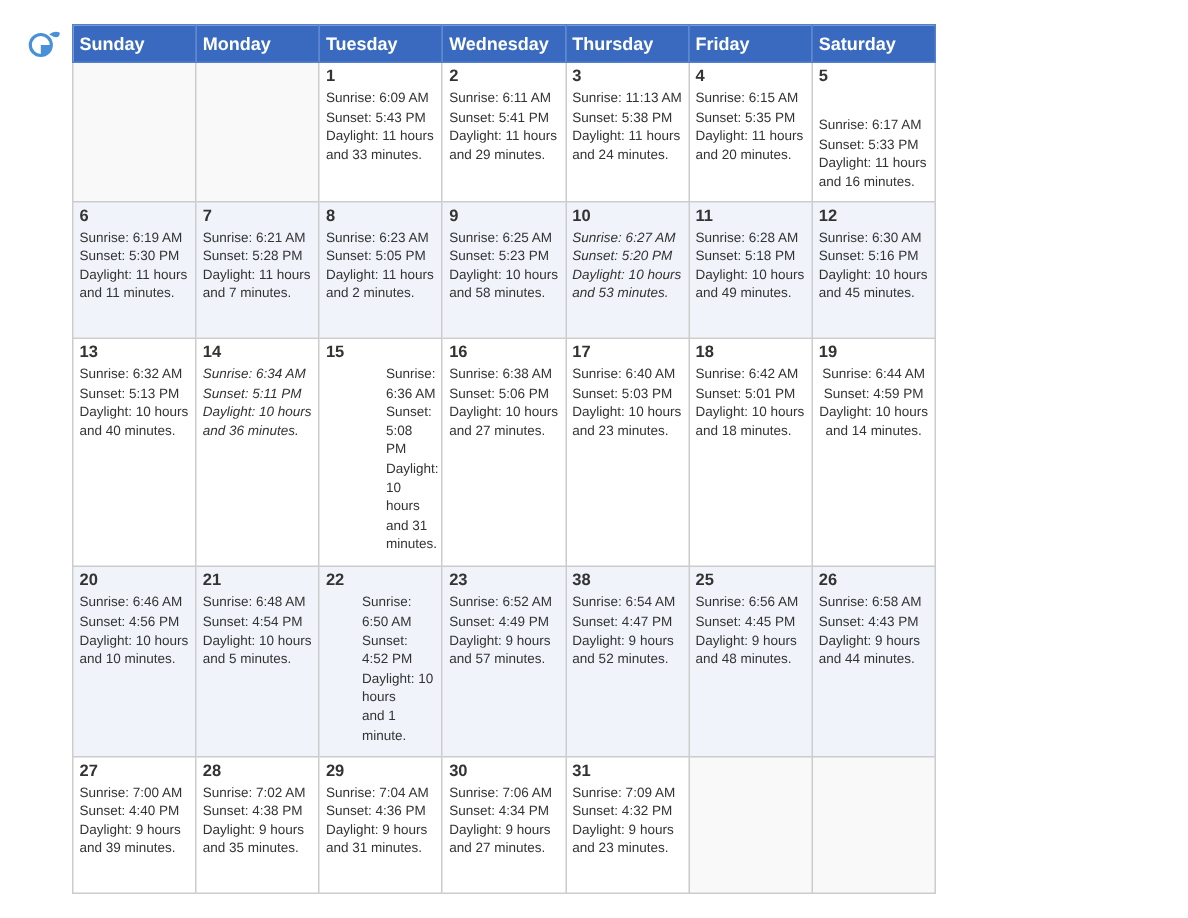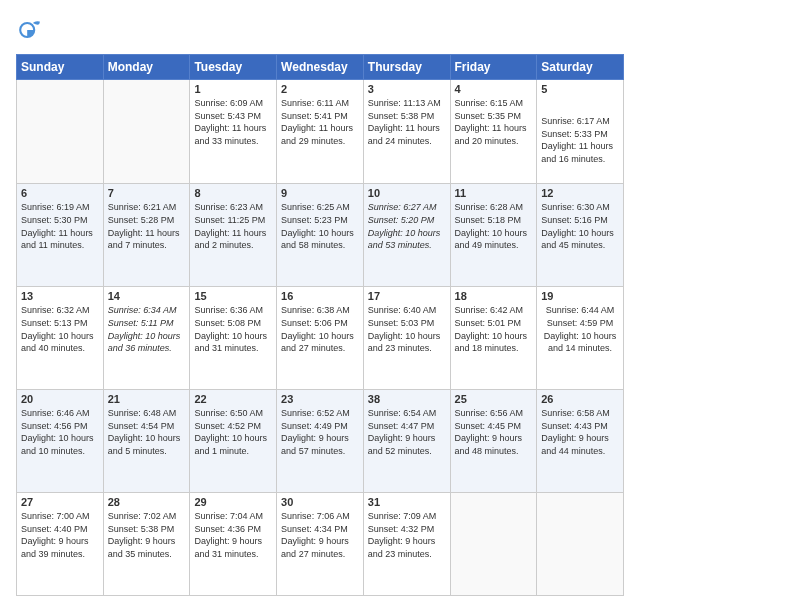--- a/index.html
+++ b/index.html
@@ -8,21 +8,21 @@
       background: #fff;
       width: 792px;
       height: 612px;
       overflow: hidden;
     }
     .page {
       width: 640px;
       height: 612px;
       padding: 16px;
       display: flex;
-      flex-direction: column;
+      flex-direction: row;
     }
     .header {
       display: flex;
       justify-content: space-between;
       align-items: flex-start;
       margin-bottom: 10px;
     }
     .logo {
       display: flex;
       align-items: center;
@@ -183,21 +183,21 @@
           <td>
             <span class="day-number">7</span>
             <div class="day-info" style="white-space: pre-line;">Sunrise: 6:21 AM
 Sunset: 5:28 PM
 Daylight: 11 hours
 and 7 minutes.</div>
           </td>
           <td>
             <span class="day-number">8</span>
             <div class="day-info" style="white-space: pre-line;">Sunrise: 6:23 AM
-Sunset: 11:25 PM
+Sunset: 5:05 PM
 Daylight: 11 hours
 and 2 minutes.</div>
           </td>
           <td>
             <span class="day-number">9</span>
             <div class="day-info" style="white-space: pre-line;">Sunrise: 6:25 AM
 Sunset: 5:23 PM
 Daylight: 10 hours
 and 58 minutes.</div>
           </td>
@@ -233,21 +233,21 @@
           </td>
           <td>
             <span class="day-number">14</span>
             <div class="day-info" style="white-space: pre-line; font-style: italic;">Sunrise: 6:34 AM
 Sunset: 5:11 PM
 Daylight: 10 hours
 and 36 minutes.</div>
           </td>
           <td>
             <span class="day-number">15</span>
-            <div class="day-info" style="white-space: pre-line;">Sunrise: 6:36 AM
+            <div class="day-info" style="white-space: pre-line; margin-left: 40px;">Sunrise: 6:36 AM
 Sunset: 5:08 PM
 Daylight: 10 hours
 and 31 minutes.</div>
           </td>
           <td>
             <span class="day-number">16</span>
             <div class="day-info" style="white-space: pre-line;">Sunrise: 6:38 AM
 Sunset: 5:06 PM
 Daylight: 10 hours
 and 27 minutes.</div>
@@ -284,21 +284,21 @@
           </td>
           <td>
             <span class="day-number">21</span>
             <div class="day-info" style="white-space: pre-line;">Sunrise: 6:48 AM
 Sunset: 4:54 PM
 Daylight: 10 hours
 and 5 minutes.</div>
           </td>
           <td>
             <span class="day-number">22</span>
-            <div class="day-info" style="white-space: pre-line;">Sunrise: 6:50 AM
+            <div class="day-info" style="white-space: pre-line; margin-left: 24px;">Sunrise: 6:50 AM
 Sunset: 4:52 PM
 Daylight: 10 hours
 and 1 minute.</div>
           </td>
           <td>
             <span class="day-number">23</span>
             <div class="day-info" style="white-space: pre-line;">Sunrise: 6:52 AM
 Sunset: 4:49 PM
 Daylight: 9 hours
 and 57 minutes.</div>
@@ -329,21 +329,21 @@
           <td>
             <span class="day-number">27</span>
             <div class="day-info" style="white-space: pre-line;">Sunrise: 7:00 AM
 Sunset: 4:40 PM
 Daylight: 9 hours
 and 39 minutes.</div>
           </td>
           <td>
             <span class="day-number">28</span>
             <div class="day-info" style="white-space: pre-line;">Sunrise: 7:02 AM
-Sunset: 5:38 PM
+Sunset: 4:38 PM
 Daylight: 9 hours
 and 35 minutes.</div>
           </td>
           <td>
             <span class="day-number">29</span>
             <div class="day-info" style="white-space: pre-line;">Sunrise: 7:04 AM
 Sunset: 4:36 PM
 Daylight: 9 hours
 and 31 minutes.</div>
           </td>

